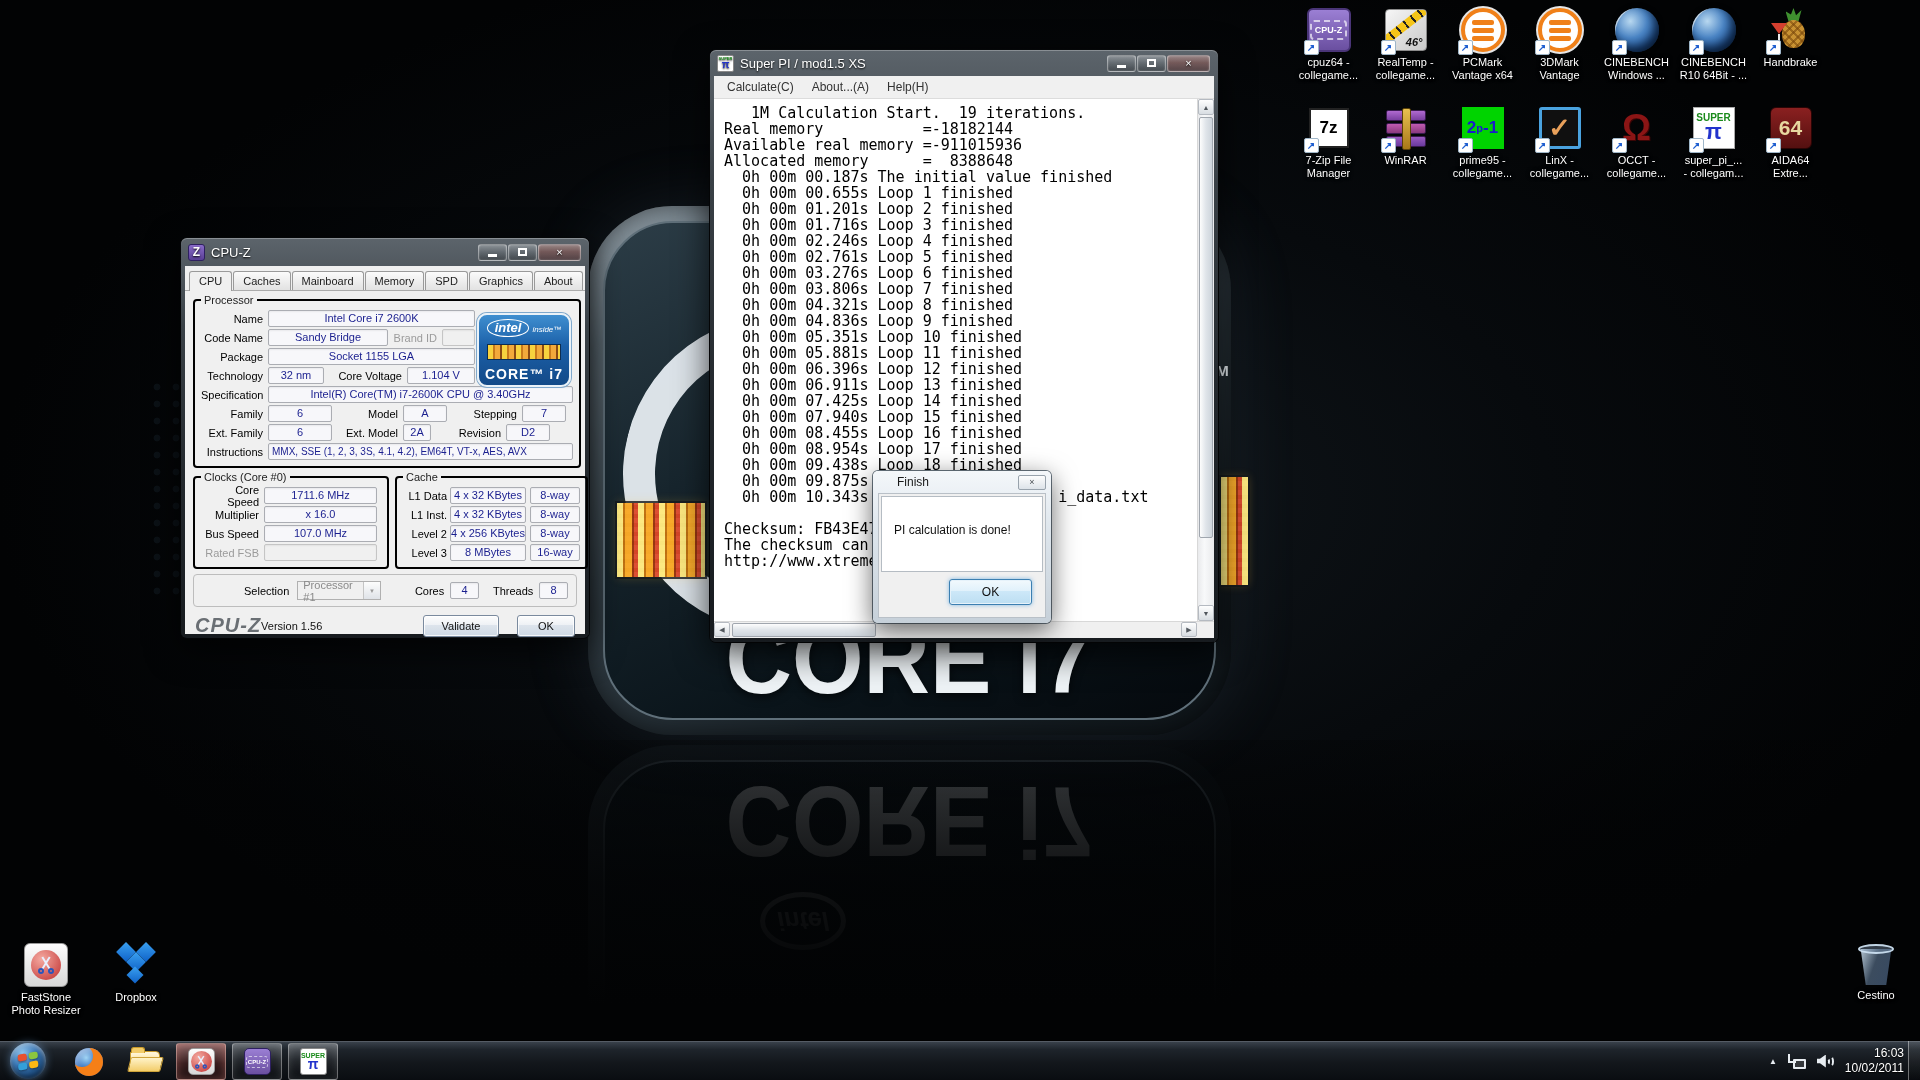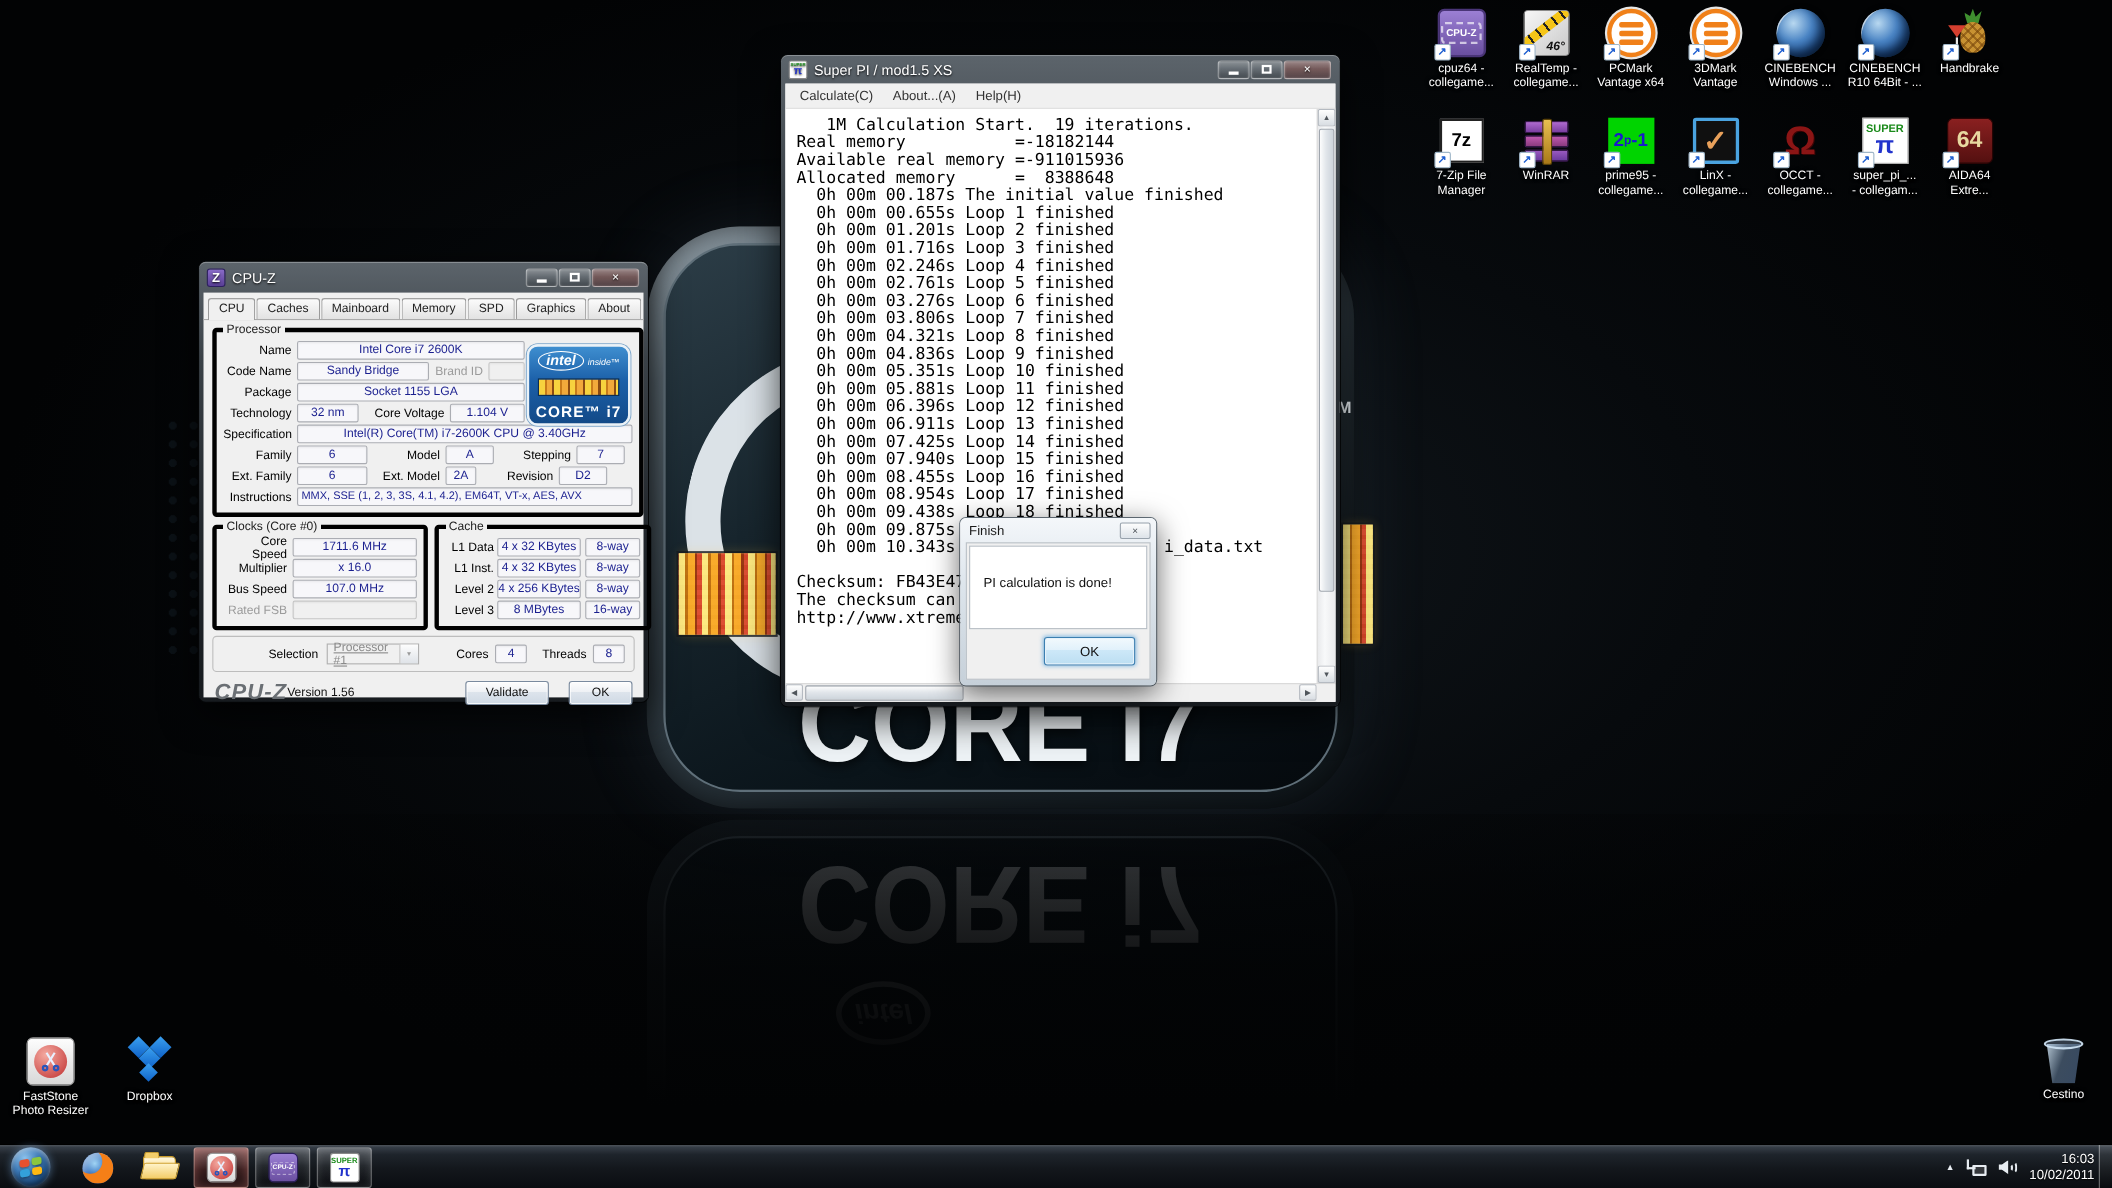--- a/index.html
+++ b/index.html
@@ -145,21 +145,21 @@
   .cpuz { left:181px; top:238px; width:408px; height:400px; z-index:10; font-size:11px; }
   .cpuz .titlebar { height:28px; }
   .cpuz .client { top:28px; }
   .zicon { width:17px; height:17px; background:linear-gradient(#8a6cc8,#5a3f96); border:1px solid #2e2060;
     border-radius:3px; color:#fff; font-weight:bold; font-size:12px; display:flex; align-items:center;
     justify-content:center; margin-right:6px; }
   .tabs { display:flex; padding:5px 4px 0; height:25px; border-bottom:1px solid #ababab; }
   .tab { padding:3px 9px 2px; margin-right:1px; border:1px solid #9a9a9a; border-bottom:none;
     border-radius:3px 3px 0 0; background:linear-gradient(#fbfbfb,#e2e2e2); font-size:11px; color:#222; }
   .tab:first-child { background:#f0f0f0; position:relative; top:0px; margin-bottom:-1px; padding-bottom:4px; }
-  fieldset { border:4px solid #000000; border-radius:4px; margin:3px 8px 0; padding:2px 6px 4px; position:relative; }
+  fieldset { border:2px solid #000000; border-radius:4px; margin:3px 8px 0; padding:2px 6px 4px; position:relative; }
   legend { font-size:11px; color:#222; padding:0 3px; }
   .frow { display:flex; align-items:center; margin:2px 0; height:17px; }
   .flabel { width:62px; text-align:right; margin-right:5px; color:#000; flex:none; }
   .flabel.gray, .gray { color:#9b9b9b; }
   .fval { border:1px solid #abadb3; background:#f7f7fa; color:#1a1f8f; text-align:center; height:17px;
     line-height:15px; border-radius:2px; box-shadow:inset 0 1px 2px rgba(0,0,0,.06); overflow:hidden; white-space:nowrap; }
   .proc-rows { position:relative; }
   .ilogo { position:absolute; right:2px; top:3px; width:94px; height:74px; border-radius:10px;
     background:linear-gradient(#3f8fd0,#1b5fa8 45%,#134a88); border:2px solid #eaf2f8;
     box-shadow:0 0 0 1px #7fa8cc; display:flex; flex-direction:column; align-items:center;
@@ -174,21 +174,21 @@
   .twogrp { display:flex; margin:0 8px; gap:6px; }
   .twogrp fieldset { margin:3px 0 0; }
   .grp-clocks { flex:0 0 196px; }
   .grp-cache { flex:1; }
   .clabel { width:58px; text-align:right; margin-right:5px; flex:none; }
   .cachelabel { width:44px; text-align:right; margin-right:3px; flex:none; }
   .selbox { border:1px solid #bdbdbd; border-radius:4px; margin:5px 8px 0; padding:6px 8px; display:flex;
     align-items:center; }
   .combo { width:112px; height:19px; border:1px solid #b0b0b0; background:#f0f0f0; color:#8a8a8a;
     display:flex; align-items:center; margin-left:8px; }
-  .combo .ctext { flex:1; padding-left:5px; font-size:11px;text-decoration:underline; }
+  .combo .ctext { flex:1; padding-left:5px; font-size:11px; }
   .combo .carrow { width:17px; height:17px; border-left:1px solid #c5c5c5;
     background:linear-gradient(#fdfdfd,#dfe3e8); display:flex; align-items:center; justify-content:center;
     font-size:6px; color:#9a9a9a; }
   .cpuz-footer { display:flex; align-items:center; margin:7px 10px 0; }
   .cpuz-brand { font-size:20px; font-weight:bold; font-style:italic; color:#6a6f74; letter-spacing:1px; }
   .cpuz-ver { font-size:11px; color:#111; }
   .btn { border:1px solid #7a8a9e; border-radius:3px; height:22px; font-size:11px; color:#111;
     background:linear-gradient(#fdfdfd,#eef1f5 45%,#dde4ec 46%,#cfd9e4); display:flex; align-items:center;
     justify-content:center; box-shadow:inset 0 0 0 1px rgba(255,255,255,.8); }
 
@@ -218,21 +218,21 @@
   .sarrow.h { width:16px; height:15px; }
   .htrack { flex:1; position:relative; }
   .hthumb { position:absolute; top:1px; bottom:1px; left:2px; width:32%; border:1px solid #a0a6ae;
     border-radius:2px; background:linear-gradient(#fdfdfd,#dfe4e9 50%,#cdd4db); }
   .corner { width:17px; background:#f0f0f0; }
 
   
   .finish { position:absolute; left:873px; top:471px; width:178px; height:152px; z-index:30; border-radius:5px;
     background:linear-gradient(#f4f7fa,#dde5ec 40%,#c6d0d9);
     box-shadow:0 7px 26px rgba(0,0,0,.6), 0 0 0 1px #6e7b86; }
-  .finish-title { height:22px; display:flex; align-items:center; padding:0 5px 0 8px; font-size:12px; color:#1a1a1a; }
+  .finish-title { height:22px; display:flex; align-items:center; padding:0 5px 0 24px; font-size:12px; color:#1a1a1a; }
   .fclose { margin-left:auto; width:28px; height:15px; border:1px solid #98a2ac; border-radius:2px;
     background:linear-gradient(#fdfdfd,#dde3e9); display:flex; align-items:center; justify-content:center;
     font-size:9px; color:#4a5056; }
   .finish-body { position:absolute; left:5px; right:5px; top:22px; bottom:5px; background:#f0f0f0;
     border:1px solid #b9c0c7; }
   .finish-panel { height:76px; margin:2px; background:#fff; border:1px solid #b5bcc3;
     padding:26px 0 0 12px; font-size:12px; color:#111; }
   .finish-okrow { display:flex; justify-content:flex-end; padding:5px 13px 0 0; }
   .finish-ok { width:83px; height:26px; border:1px solid #3c7fb1; border-radius:3px; font-size:12px; color:#111;
     background:linear-gradient(#f2f9fd,#e1f1fb 45%,#cde8f8 46%,#bcdef2);

